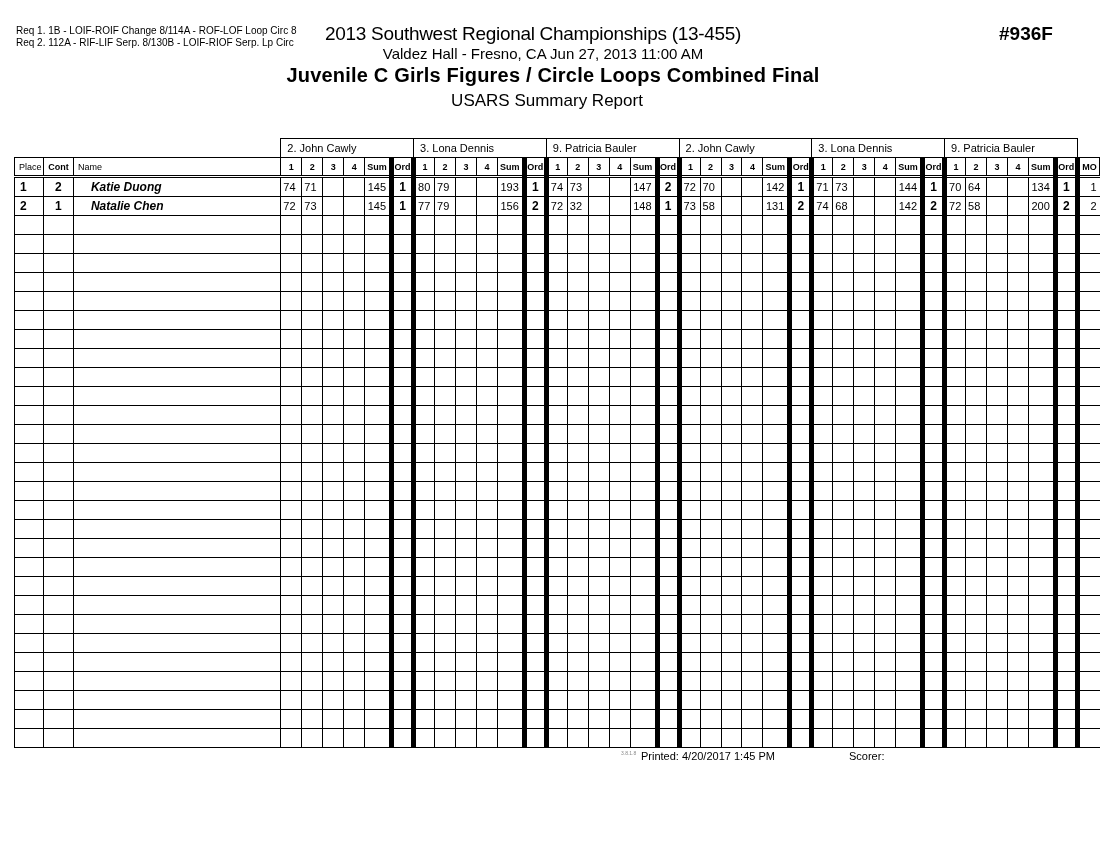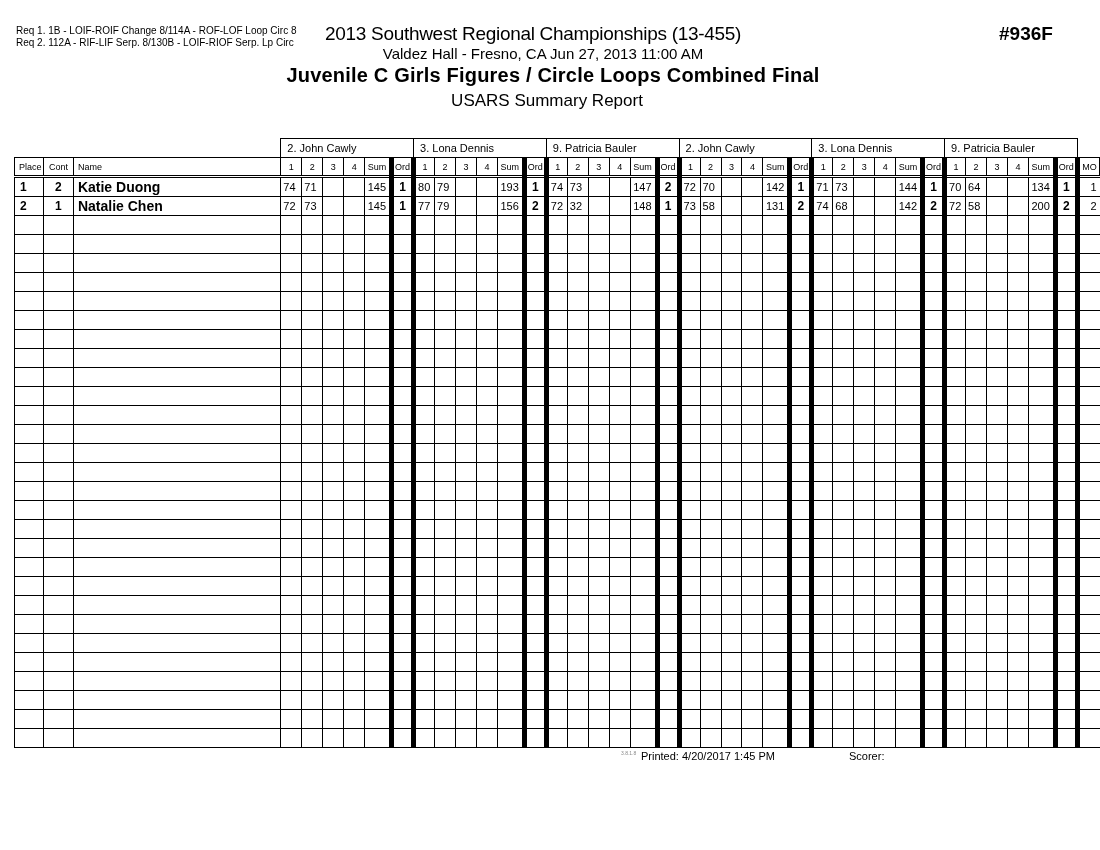--- a/index.html
+++ b/index.html
@@ -14,29 +14,29 @@
   .report { position:absolute; left:0; width:1100px; text-align:center; top:91px; font-size:17px; }
   .report span { position:relative; left:-3px; }
 
   .grid { position:absolute; left:14px; top:138px; }
   table { border-collapse:collapse; table-layout:fixed; }
   td { padding:0; height:18px; border:1px solid #000; font-size:11px; white-space:nowrap; overflow:hidden; }
   .judge-row td { height:18px; }
   .judge-row td.blank { border:none; }
   .judge-row td.jname { text-align:left; padding-left:6px; font-size:11px; border-bottom:1px solid #000; }
   .hdr td { font-size:9px; height:17px; border-bottom:3px double #000; }
-  .hdr td.c { text-align:center; }
+  .hdr td.c { text-align:center;font-weight:bold; }
   .hdr td.l { text-align:left; padding-left:4px; }
   td.thick { border-left:5px solid #000; }
   td.num { text-align:right; padding-right:3px; font-size:11px; }
   td.sc { text-align:left; padding-left:2px; font-size:11px; }
   td.ord { text-align:center; font-weight:bold; font-size:12px; }
   td.place { text-align:left; padding-left:5px; font-weight:bold; font-size:12px; }
   td.cont { text-align:center; font-weight:bold; font-size:12px; }
-  td.name { text-align:left; padding-left:4px; font-weight:bold; font-size:14px; }
+  td.name { text-align:left; padding-left:17px; font-weight:bold; font-size:12px;font-style:italic; }
   td.mo { text-align:right; padding-right:3px; font-size:11px; border-right:none; }
   .footer-ver { position:absolute; left:621px; top:750px; font-size:5px; color:#888; }
   .footer-print { position:absolute; left:641px; top:750px; font-size:11px; }
   .footer-scorer { position:absolute; left:849px; top:750px; font-size:11px; }
 </style>
 </head>
 <body>
 
 <div class="req">
   <div>Req  1.  1B - LOIF-ROIF Change 8/114A - ROF-LOF Loop Circ 8</div>

